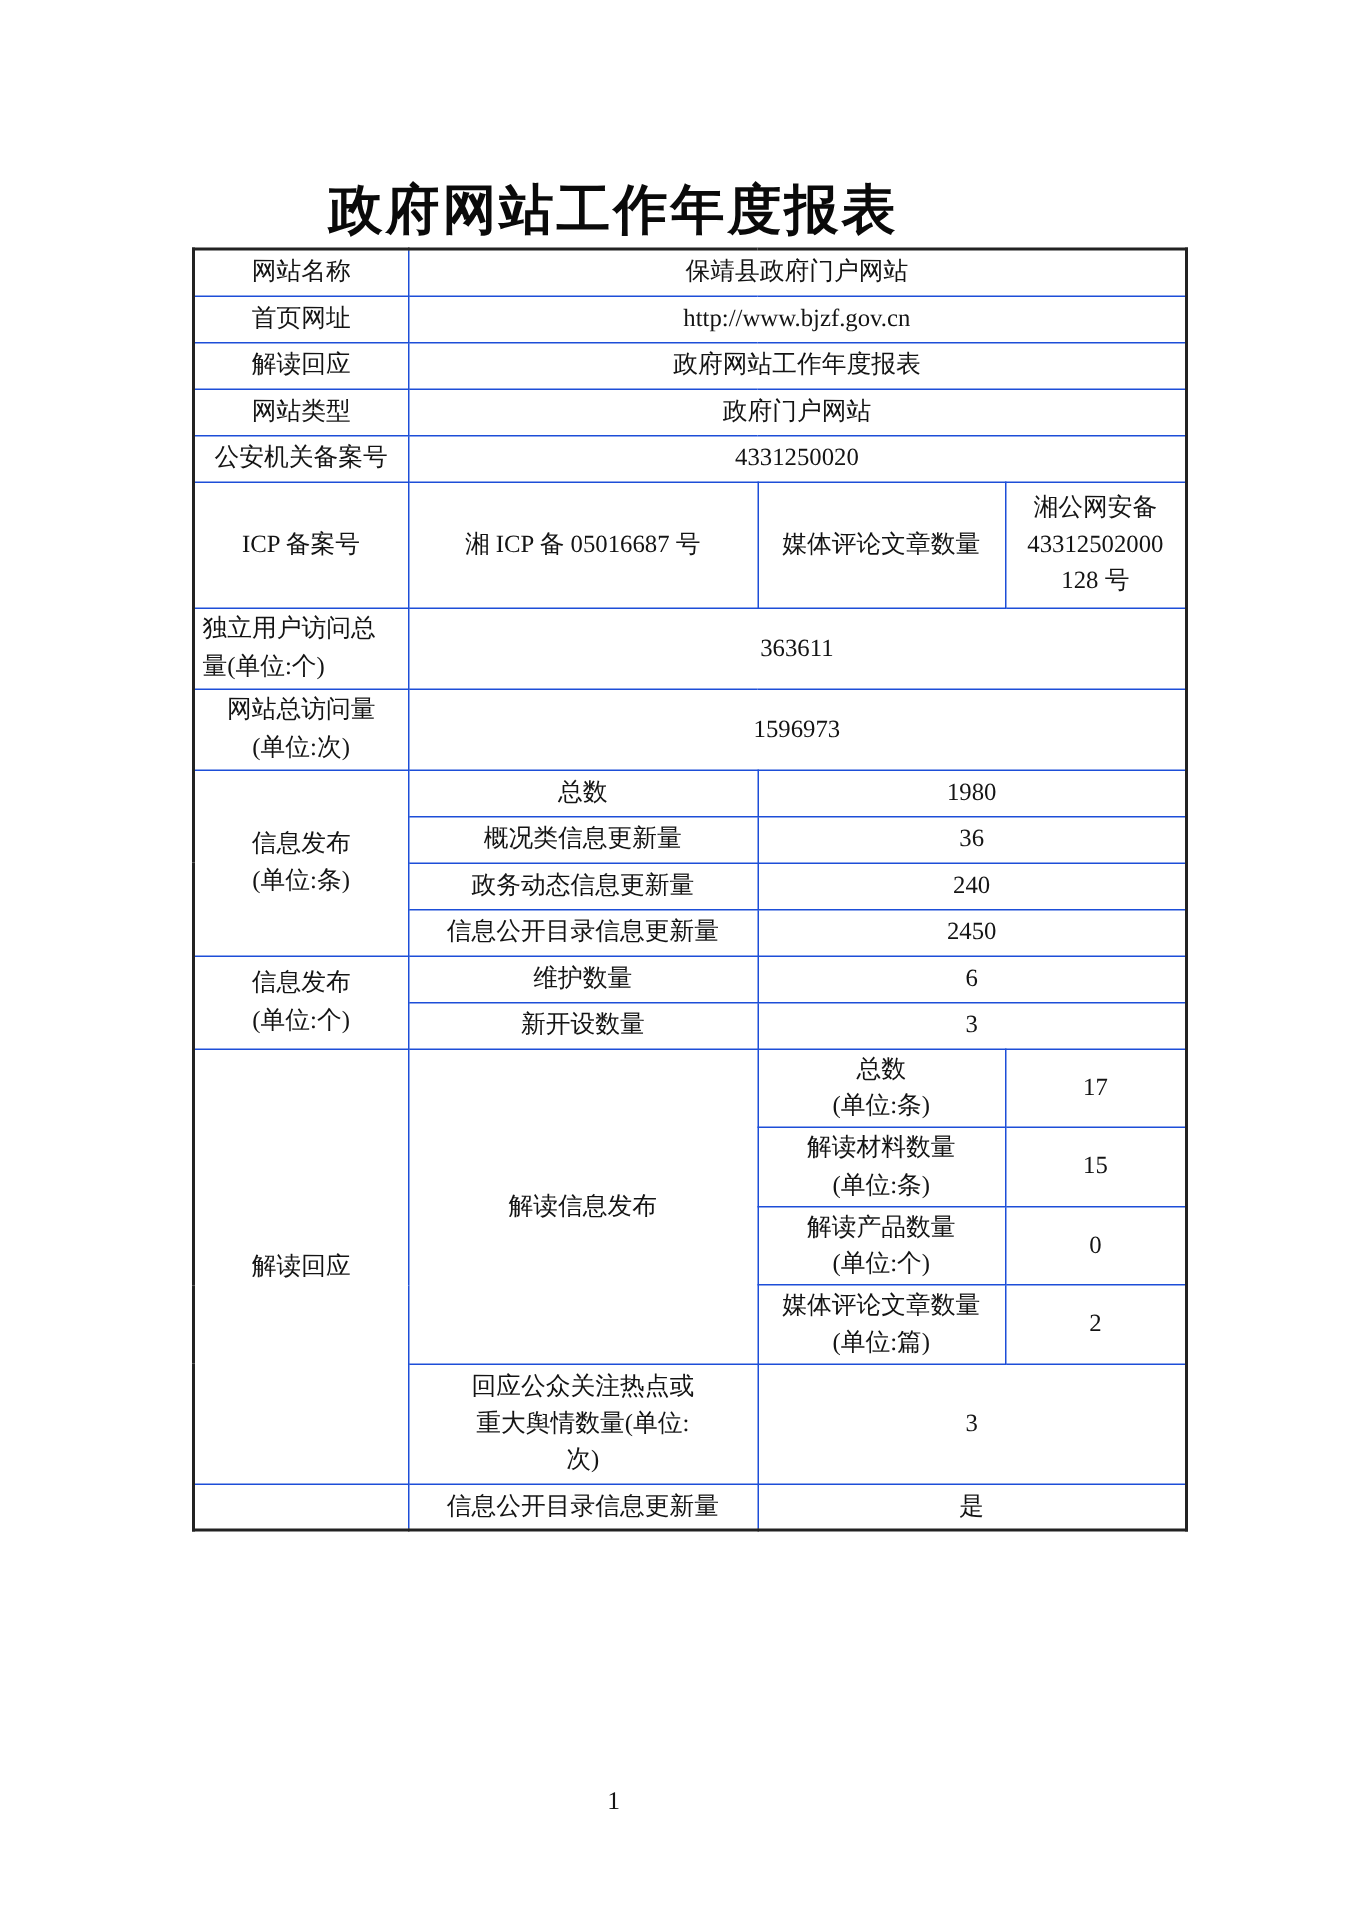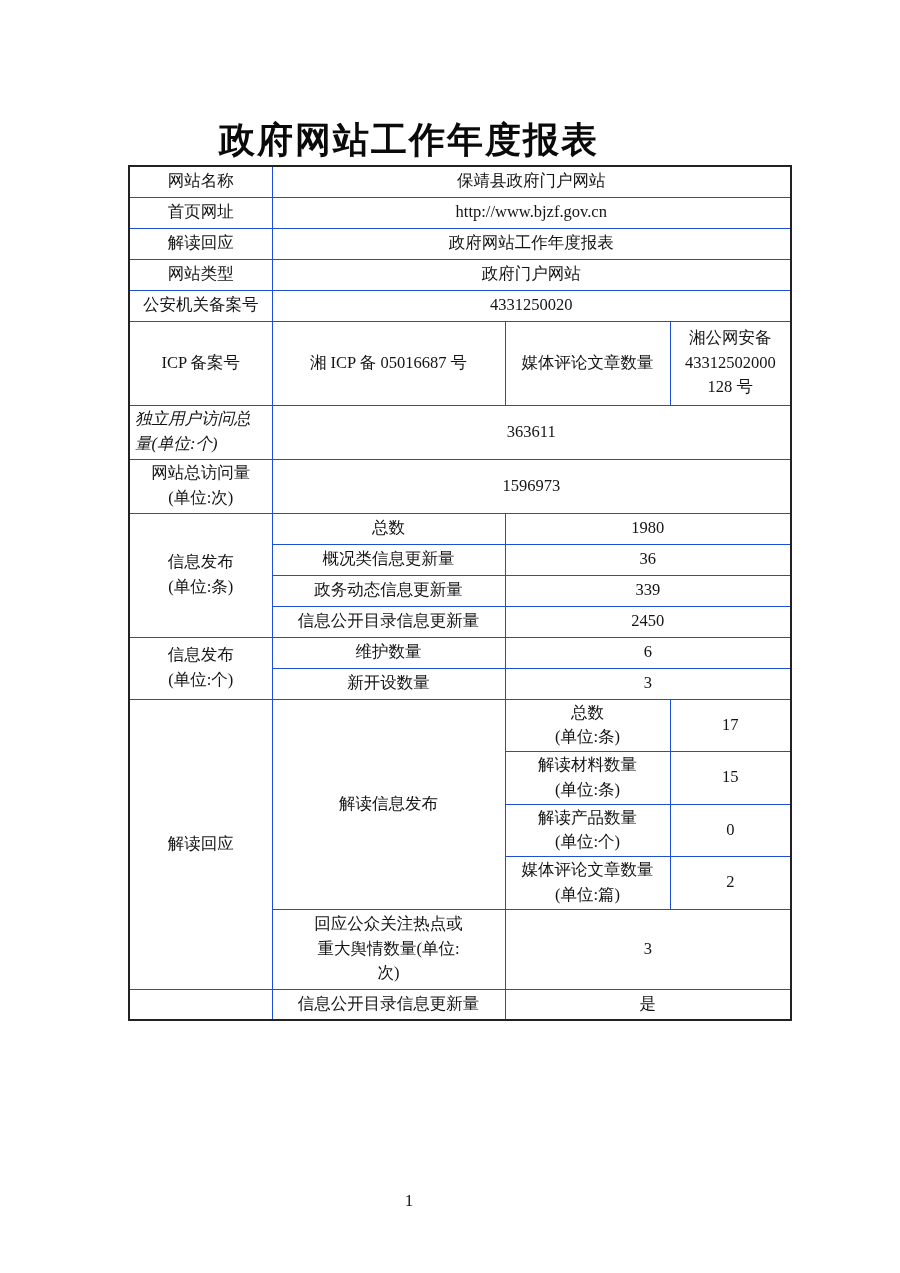--- a/index.html
+++ b/index.html
@@ -25,21 +25,21 @@
     margin-left: 128px; width: 662px;
     border-collapse: collapse; table-layout: fixed;
     border: 2px solid #222222;
   }
   table.report td {
     border: 1px solid #1d4ed8;
     text-align: center; vertical-align: middle;
     font-size: 16.5px; line-height: 1.5;
     padding: 1px 5px; white-space: pre-line; overflow: hidden;
   }
-  .ta-left { text-align: left !important; font-style: italic; }
+  .ta-left { text-align: left !important; }
   .h31 { height: 31px; }
   .h84 { height: 84px; }
   .h54 { height: 54px; }
   .h52 { height: 52px; }
   .h80 { height: 80px; }
   .page-num {
     position: absolute; bottom: 62px; left: 0; width: 100%;
     text-align: center; font-size: 17px;
   }
 </style>
@@ -101,21 +101,21 @@
 (单位:条)</td>
         <td>总数</td>
         <td colspan="2">1980</td>
       </tr>
       <tr class="h31">
         <td>概况类信息更新量</td>
         <td colspan="2">36</td>
       </tr>
       <tr class="h31">
         <td>政务动态信息更新量</td>
-        <td colspan="2">339</td>
+        <td colspan="2">240</td>
       </tr>
       <tr class="h31">
         <td>信息公开目录信息更新量</td>
         <td colspan="2">2450</td>
       </tr>
       <tr class="h31">
         <td rowspan="2">信息发布
 (单位:个)</td>
         <td>维护数量</td>
         <td colspan="2">6</td>

